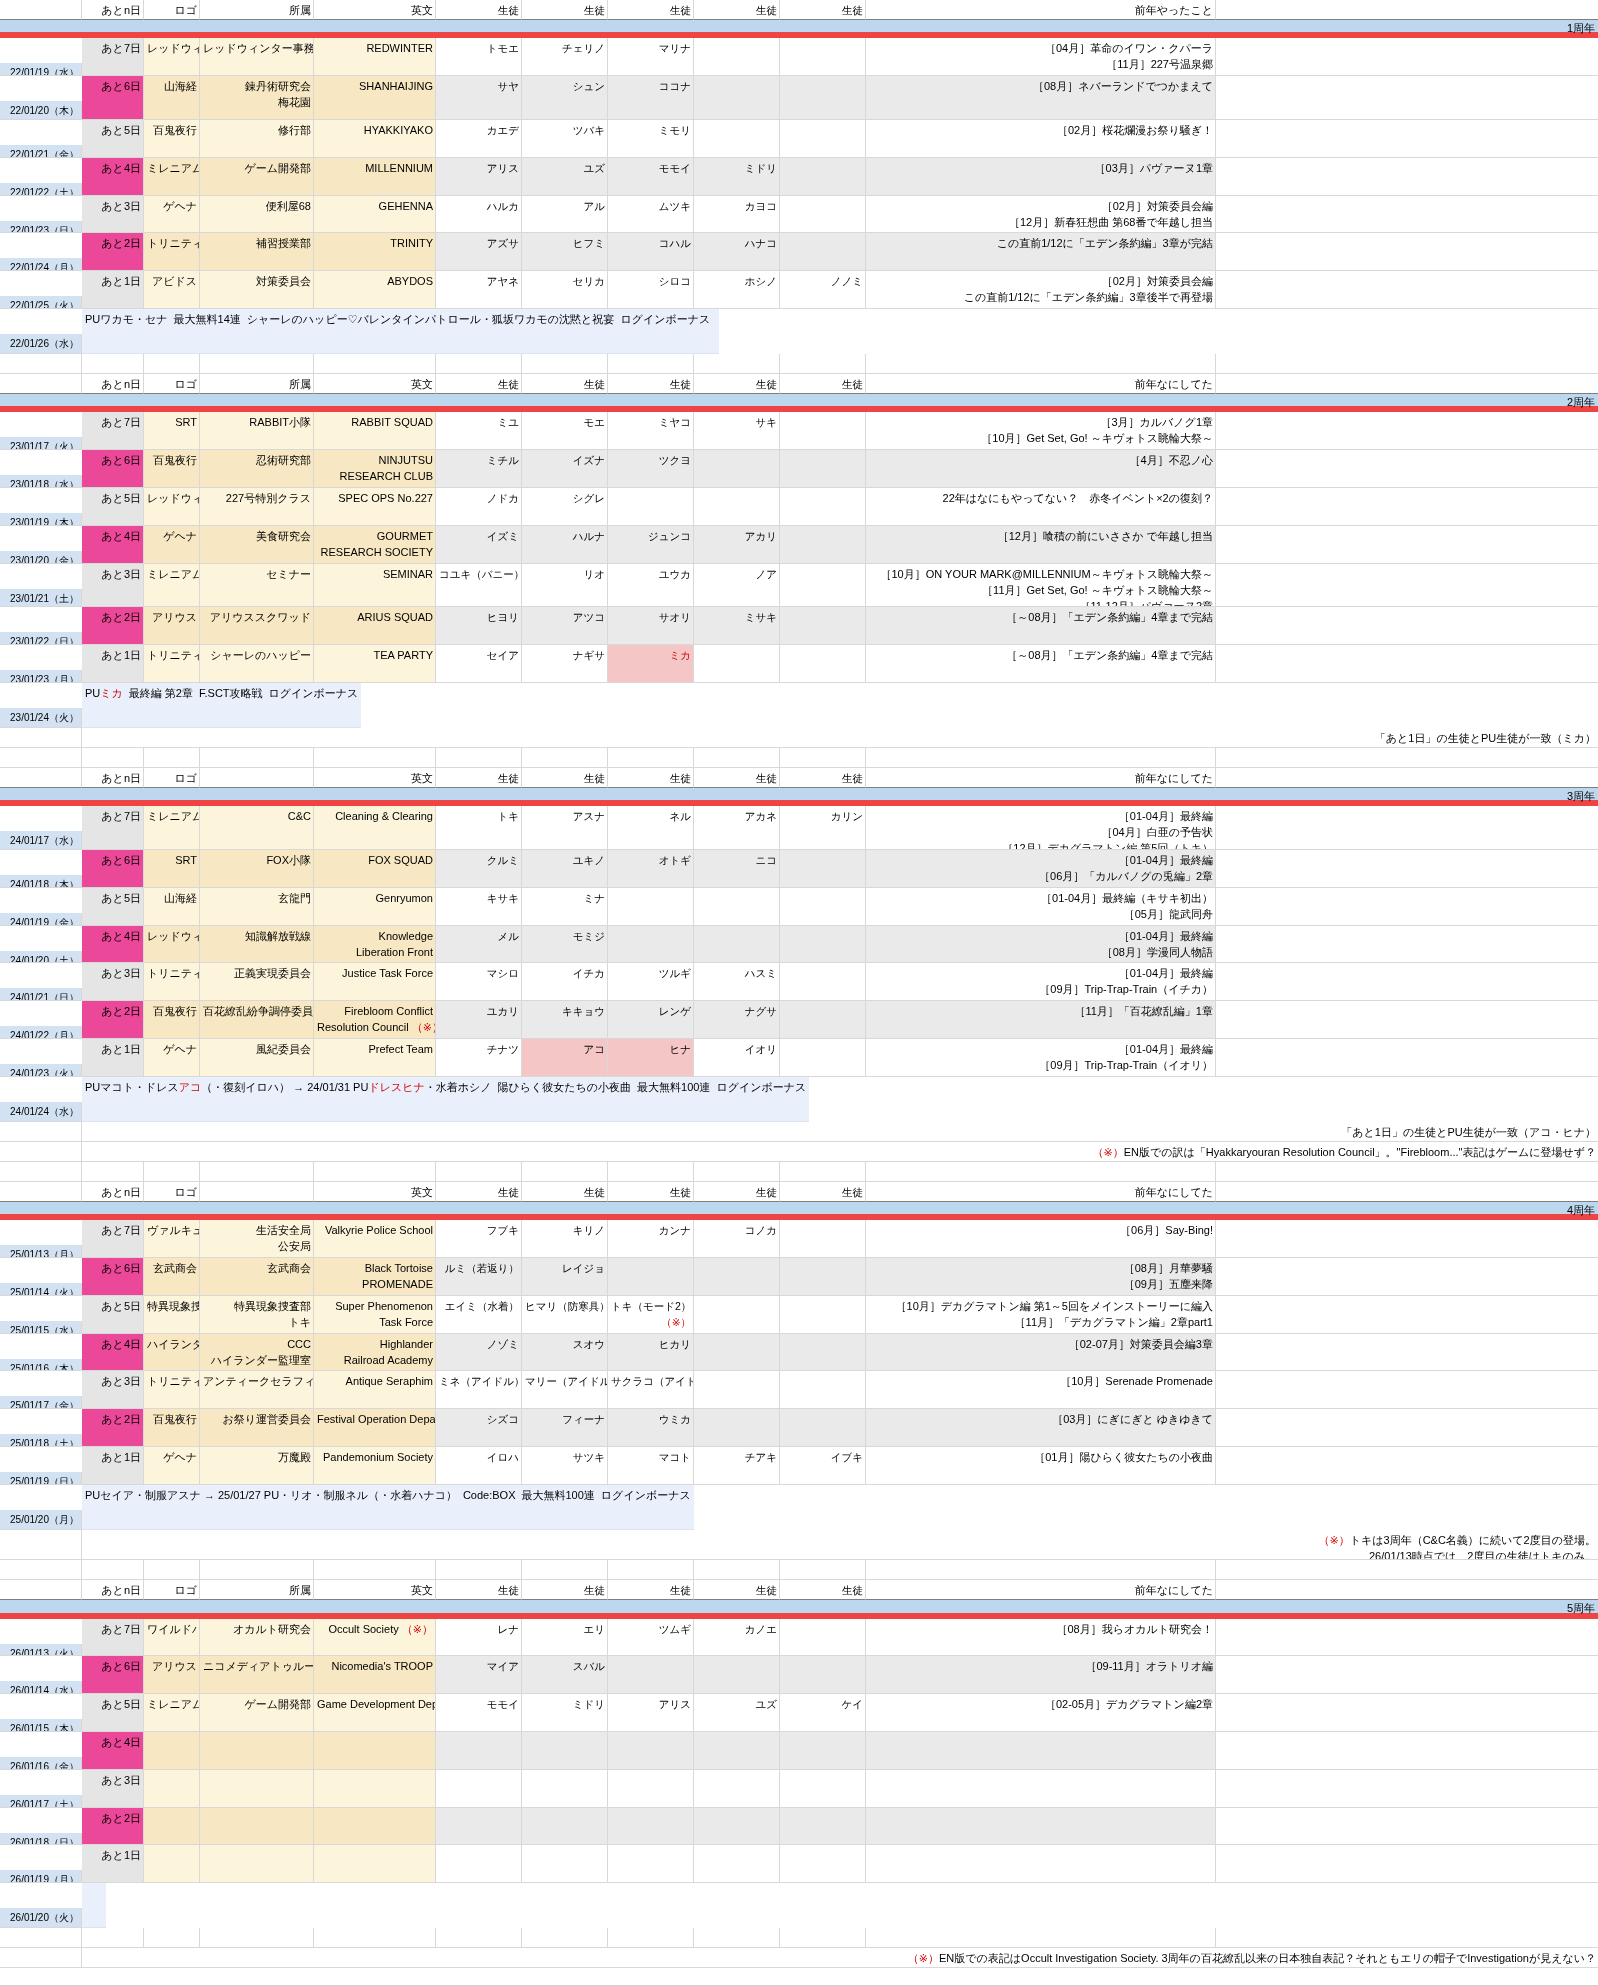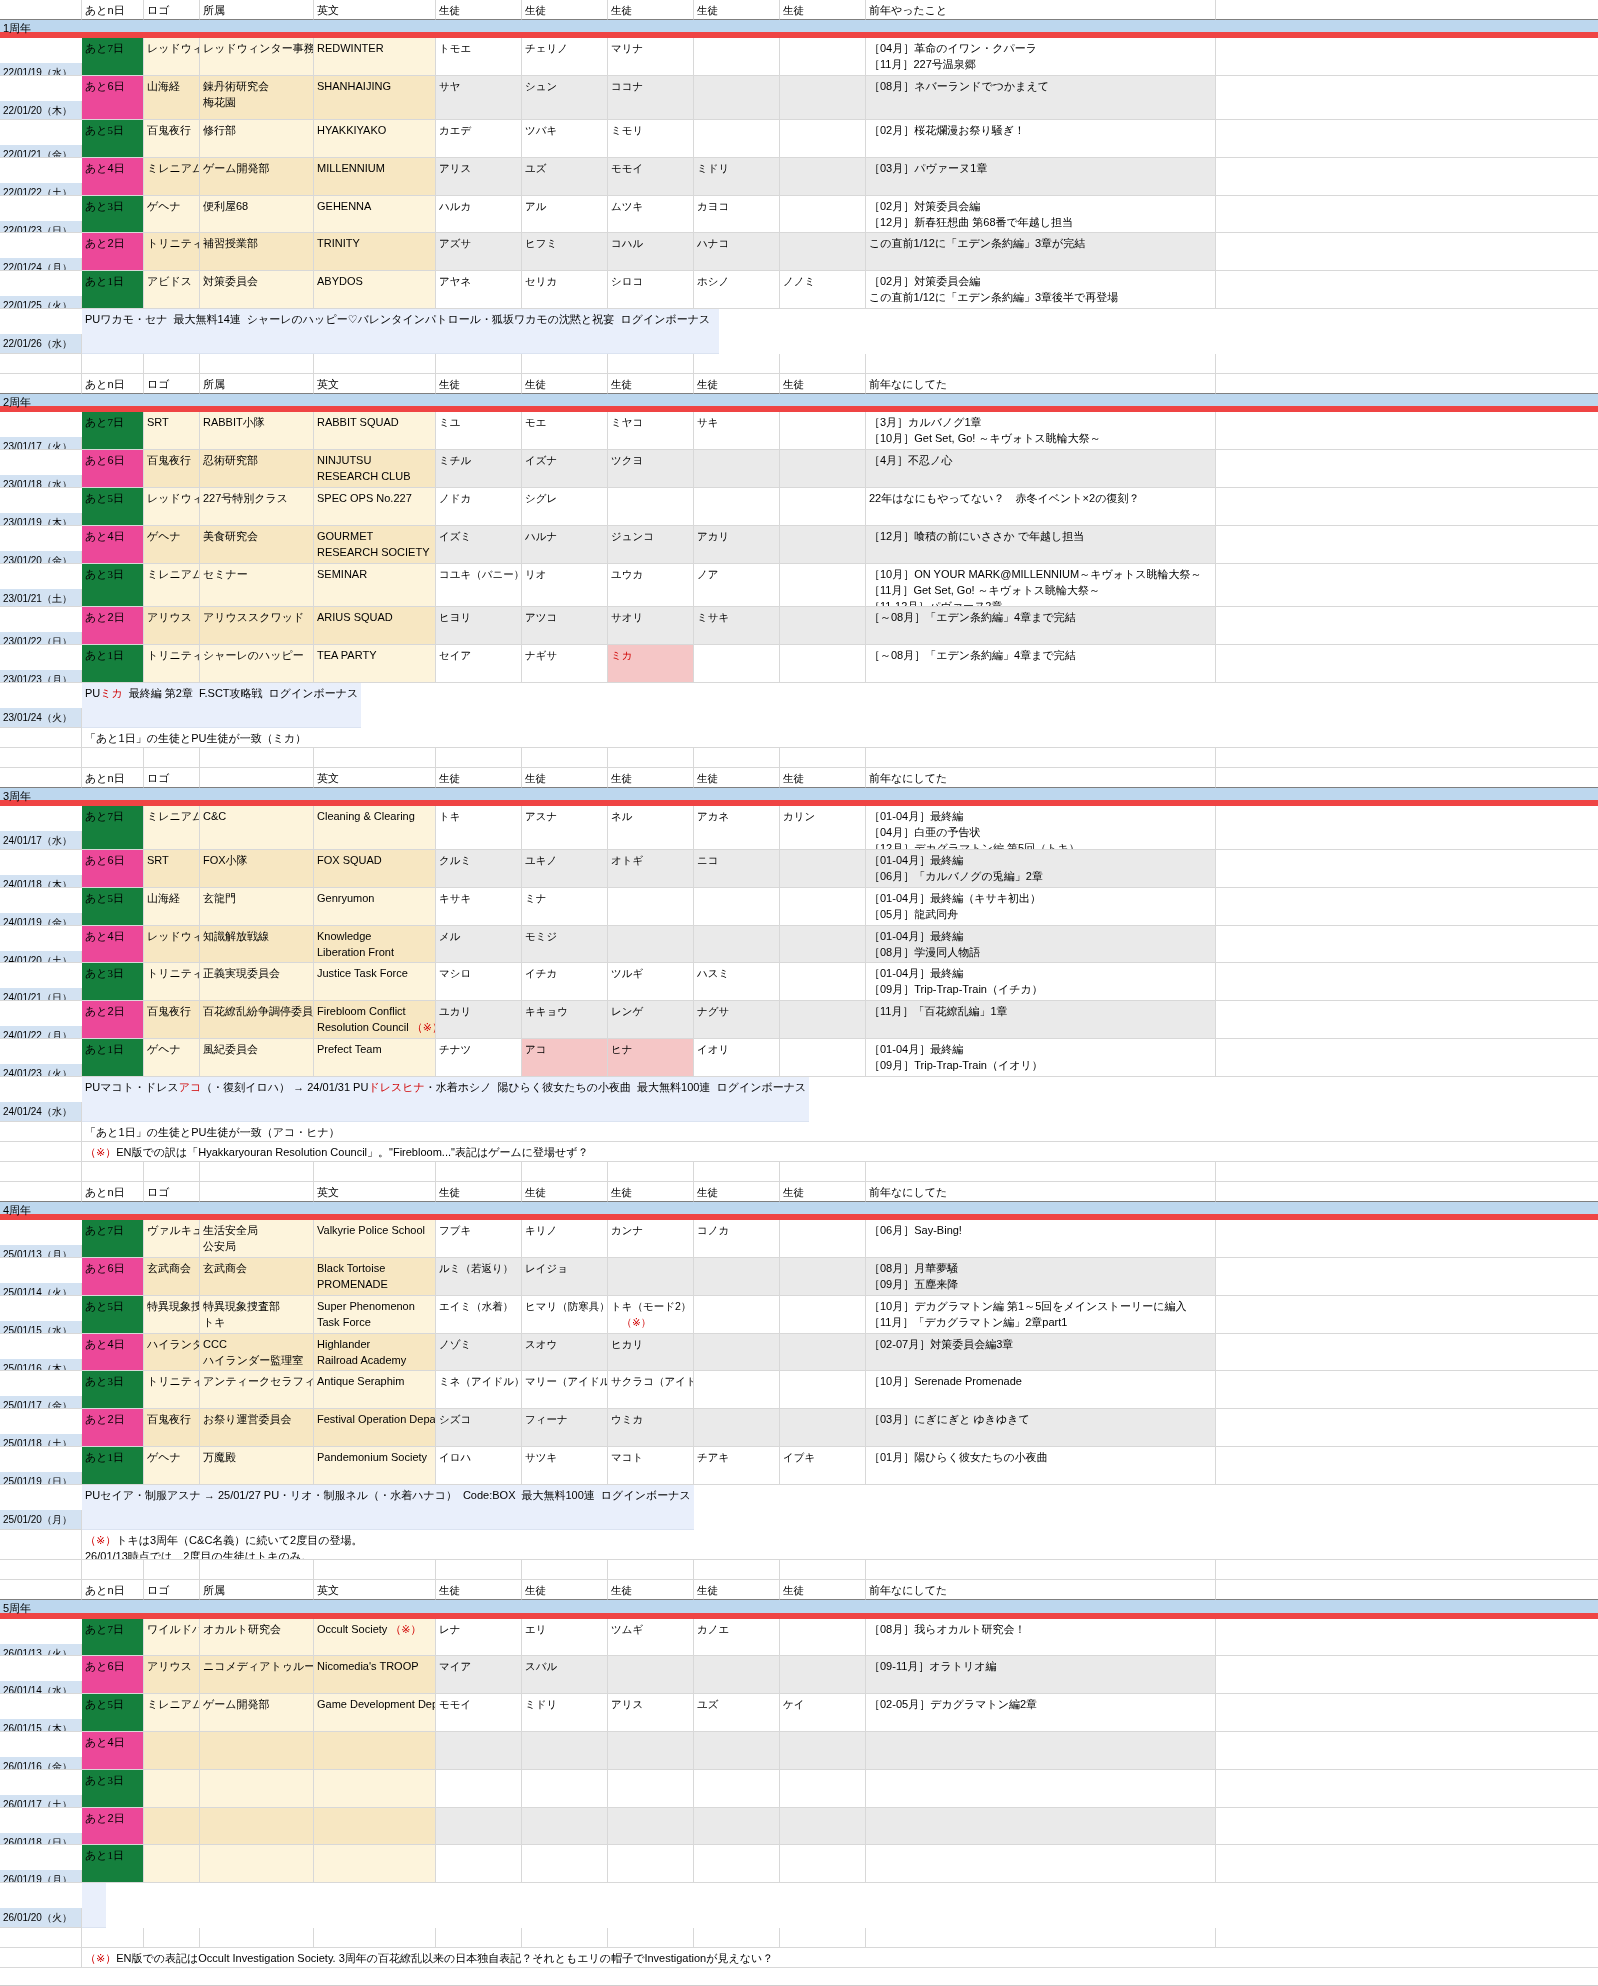--- a/index.html
+++ b/index.html
@@ -1,21 +1,21 @@
 <!DOCTYPE html>
 <html><head>
 <meta charset="utf-8">
 <style>
   html,body{margin:0;padding:0;}
   body{
     width:1598px;height:1986px;overflow:hidden;background:#ffffff;
     font-family:"Liberation Sans","DejaVu Sans",sans-serif;
     font-size:11px;color:#000;
   }
-  #sheet{display:flex;flex-direction:column;width:1598px;height:1986px;}
+  #sheet{display:flex;flex-direction:column;width:1598px;height:1986px;text-align:right;}
   .row{display:flex;align-items:stretch;min-height:20px;}
   .cell{
     box-sizing:border-box;flex:0 0 auto;
     border-right:1px solid #d8d8d8;border-bottom:1px solid #d8d8d8;
     padding:2px 2px 1px 3px;overflow:hidden;background:#fff;
   }
   .line{white-space:pre;line-height:16px;min-height:16px;}
   .c-date{width:82px;font-size:10px;}
   .c-days{width:62px;}
   .c-logo{width:56px;}
@@ -25,21 +25,21 @@
   .c-prev{width:350px;}
   .c-fill{flex:1 1 auto;border-right:none;}
   .header .cell{border-bottom:1px solid #7f7f7f;}
   .band-row{display:flex;min-height:17px;}
   .band-cell{flex:1;background:#bdd7ee;border-bottom:6px solid #ef4444;padding:0 3px;line-height:16px;}
   .pu-row{display:flex;align-items:stretch;}
   .pu-lines{flex:1 1 auto;display:flex;flex-direction:row;}
   .pu-line{background:#e9effb;border-bottom:1px solid #dbe3f1;min-height:20px;box-sizing:border-box;padding:2px 3px 1px;}
   .note-cell{flex:1 1 auto;border-right:none;}
   .bg-date{background:#d3e2f2;margin-top:25px;}
-  .bg-days-e{background:#15803d;font-family:Liberation Serif, serif;}
+  .bg-days-e{background:#e5e5e5;}
   .bg-days-o{background:#ec4899;}
   .bg-cream-e{background:#fdf4dc;}
   .bg-cream-o{background:#f7e7c2;}
   .bg-white{background:#ffffff;}
   .bg-gray{background:#eaeaea;}
   .red{color:#d00000;}
   .hl{background:#f5c6c6 !important;}
   .bottom-gap{height:20px;background:#fff;}
   .bottom-fill{flex:1 1 auto;background:#e4e4e4;border-top:1px solid #cfcfcf;}
 </style>

